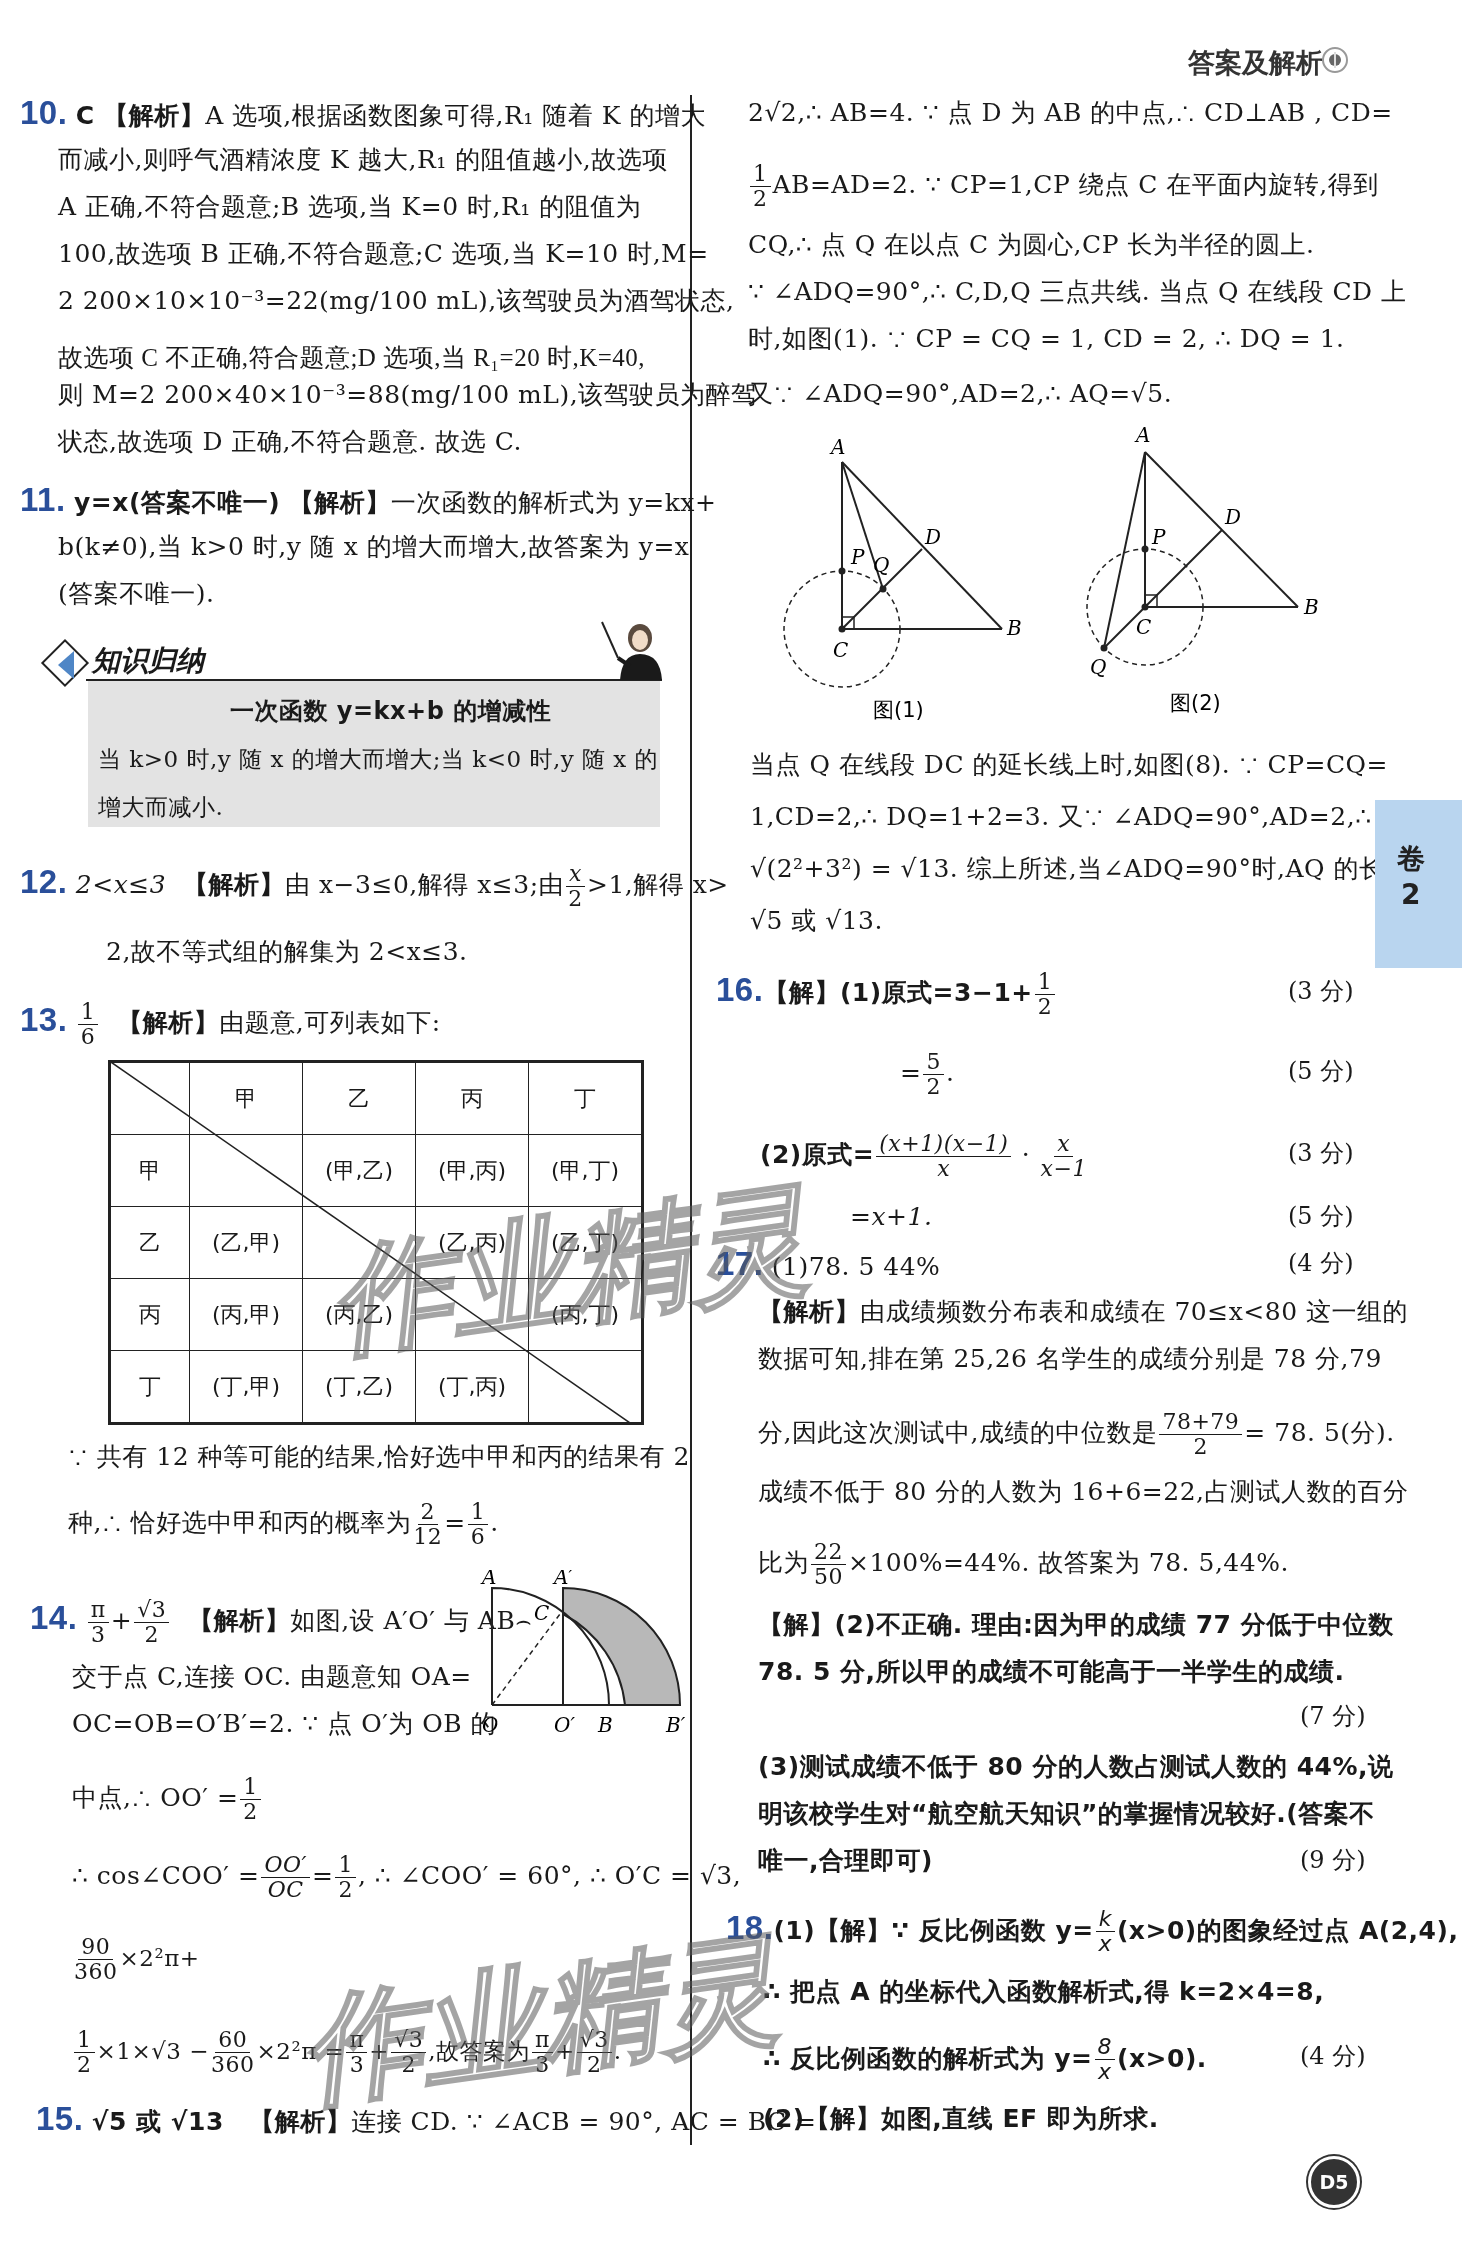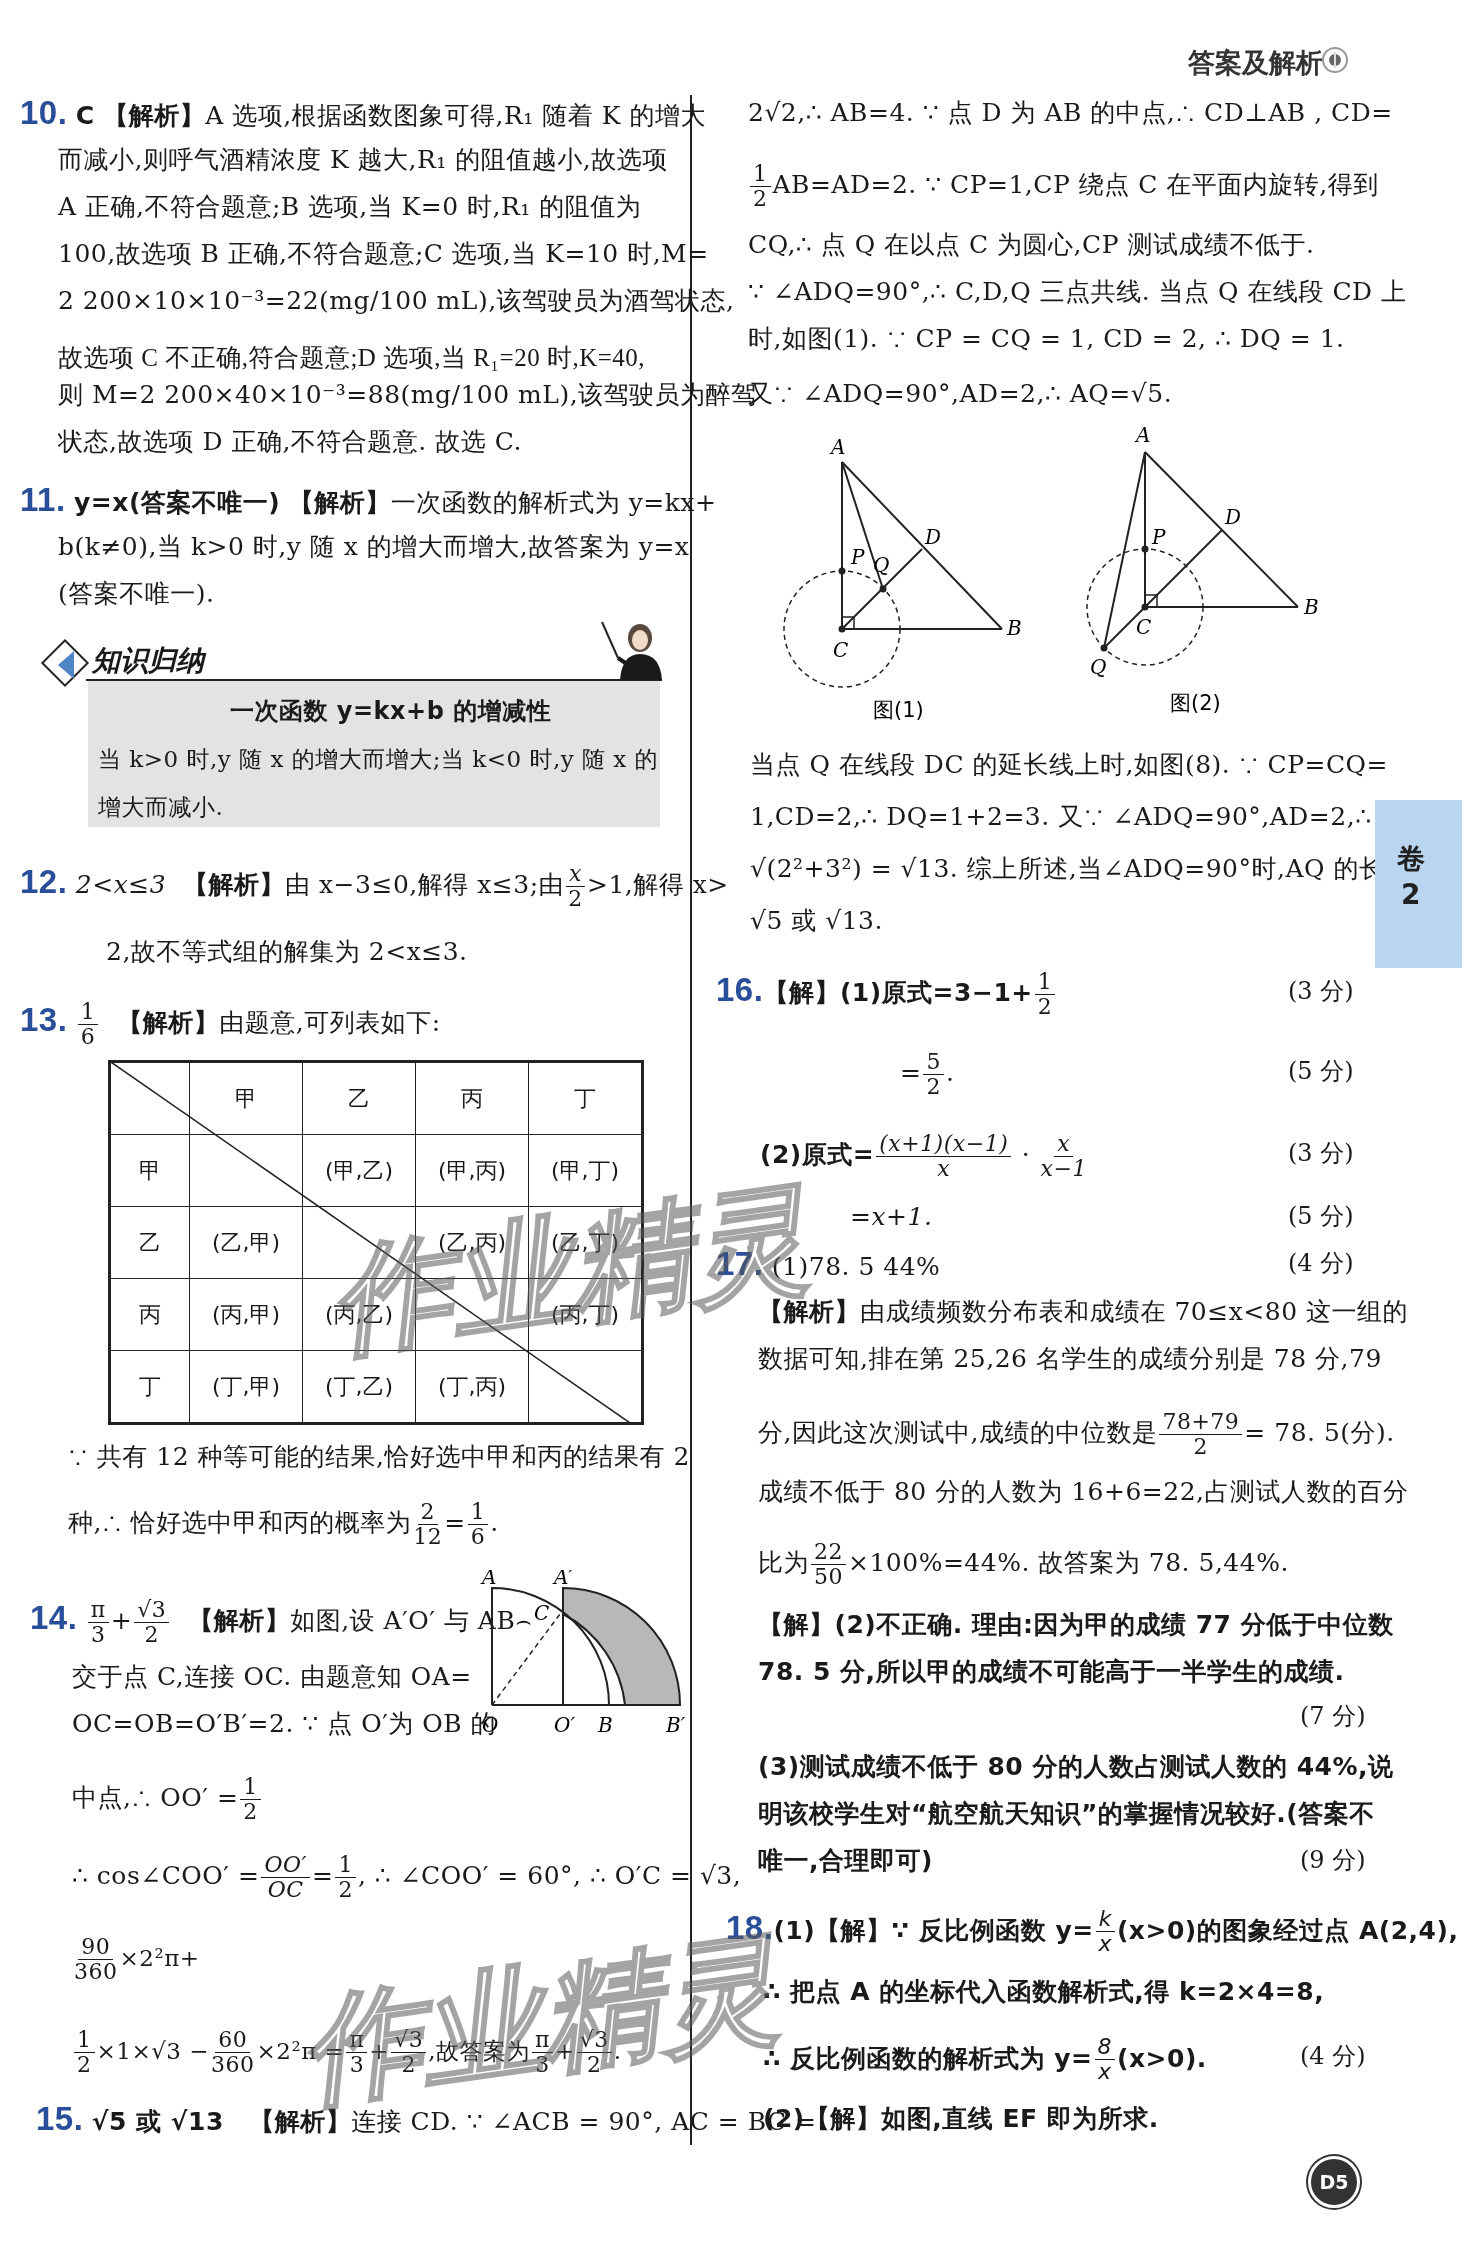--- a/index.html
+++ b/index.html
@@ -248,21 +248,21 @@
 </div>
 
 <div>
   <div class="ln" style="left:748px;top:96px;">2√2,∴ AB=4. ∵ 点 D 为 AB 的中点,∴ CD⊥AB , CD=</div>
   <div class="ln" style="left:748px;top:162px;">
     <span class="frac">
         <span class="n">1</span>
         <span>2</span>
       </span><span>AB=AD=2. ∵ CP=1,CP 绕点 C 在平面内旋转,得到</span>
   </div>
-  <div class="ln" style="left:748px;top:228px;">CQ,∴ 点 Q 在以点 C 为圆心,CP 测试成绩不低于.</div>
+  <div class="ln" style="left:748px;top:228px;">CQ,∴ 点 Q 在以点 C 为圆心,CP 长为半径的圆上.</div>
   <div class="ln" style="left:748px;top:275px;">∵ ∠ADQ=90°,∴ C,D,Q 三点共线. 当点 Q 在线段 CD 上</div>
   <div class="ln" style="left:748px;top:322px;">时,如图(1). ∵ CP = CQ = 1, CD = 2, ∴ DQ = 1.</div>
   <div class="ln" style="left:748px;top:377px;">又∵ ∠ADQ=90°,AD=2,∴ AQ=√5.</div>
 
   <svg class="abs" style="left:775px;top:432px;" width="260" height="290" viewBox="0 0 260 290">
     <circle cx="67" cy="197" r="58" fill="none" stroke="#222" stroke-width="1.5" stroke-dasharray="5,4"></circle>
     <line x1="67" y1="30" x2="67" y2="197" stroke="#222" stroke-width="2"></line>
     <line x1="67" y1="197" x2="227" y2="197" stroke="#222" stroke-width="2"></line>
     <line x1="67" y1="30" x2="227" y2="197" stroke="#222" stroke-width="2"></line>
     <line x1="67" y1="197" x2="147" y2="117" stroke="#222" stroke-width="2"></line>

